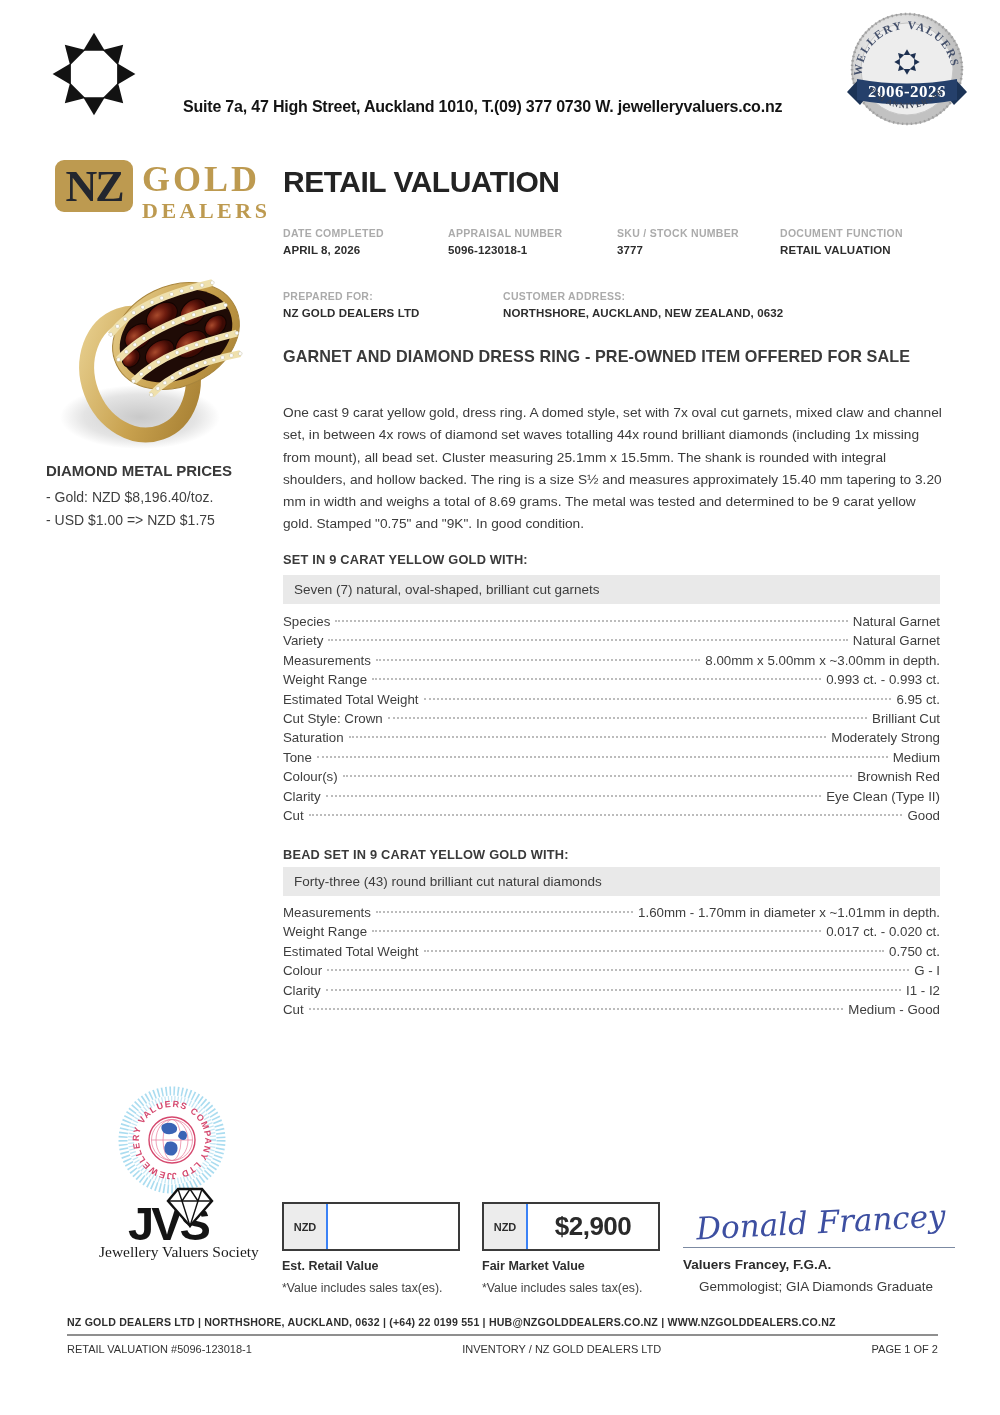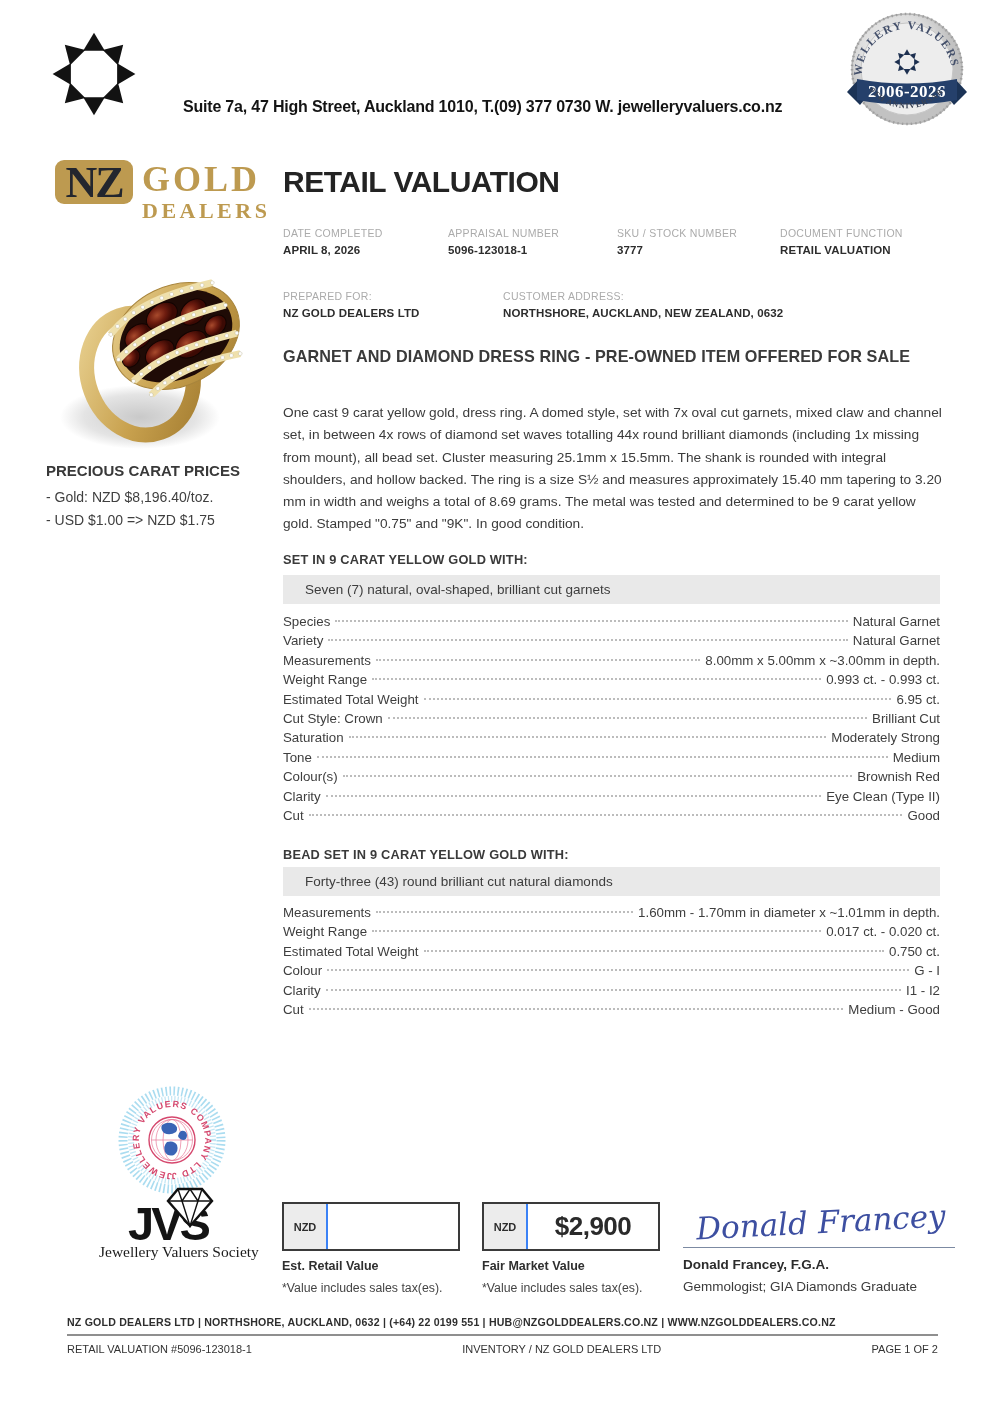--- a/index.html
+++ b/index.html
@@ -7,58 +7,58 @@
         font-family:"Liberation Sans",sans-serif;color:#3b3b3b;}
   .abs{position:absolute;}
 
   
   .company-name{font-family:"Liberation Serif",serif;font-size:49px;font-weight:600;color:#101010;
     letter-spacing:-1px;white-space:nowrap;}
   .reg{font-size:13px;color:#2e2e2e;vertical-align:18px;margin-left:6px;font-weight:400;}
   .header-address{font-size:16px;font-weight:700;color:#141414;letter-spacing:-0.2px;white-space:nowrap;}
 
   
-  .nzrect{width:78px;height:44px;background:#bd9a50;border-radius:9px;display:flex;align-items:center;justify-content:center;}
+  .nzrect{width:78px;height:52px;background:#bd9a50;border-radius:9px;display:flex;align-items:center;justify-content:center;}
   .nzrect span{font-family:"Liberation Serif",serif;font-weight:700;font-size:44px;color:#23262e;letter-spacing:-2px;}
   .goldword{font-family:"Liberation Serif",serif;font-weight:700;font-size:36px;color:#bd9a50;letter-spacing:3px;line-height:1;}
   .dealersword{font-family:"Liberation Serif",serif;font-weight:700;font-size:22px;color:#bd9a50;letter-spacing:3.5px;line-height:1;}
 
   
   .doc-title{font-size:30px;font-weight:800;color:#232323;letter-spacing:-0.5px;}
-  .meta-label{font-size:10.5px;color:#ababab;letter-spacing:0.3px;font-weight:400;}
+  .meta-label{font-size:10.5px;color:#ababab;letter-spacing:0.3px;font-weight:700;}
   .meta-value{font-size:11.5px;color:#2d2d2d;font-weight:700;margin-top:5px;letter-spacing:0.1px;}
 
   
   .item-title{font-size:16.2px;font-weight:700;color:#3a3a3a;line-height:26px;letter-spacing:0.1px;}
   .item-desc{font-size:13.7px;color:#3b3b3b;line-height:22.3px;}
 
   
   .pm-title{font-size:15px;font-weight:700;color:#393939;}
   .pm-line{font-size:14px;color:#3f3f3f;margin-top:6px;}
 
   
   .sec-heading{font-size:12.8px;font-weight:700;color:#3a3a3a;letter-spacing:0.2px;}
-  .sum-box{background:#e9e9e9;width:657px;box-sizing:border-box;padding:7px 22px;font-size:13.5px;color:#3d3d3d;}
+  .sum-box{background:#e9e9e9;width:657px;box-sizing:border-box;padding:7px 11px;font-size:13.5px;color:#3d3d3d;}
   .kv-row{display:flex;align-items:baseline;width:657px;height:19.4px;font-size:13.3px;color:#3e3e3e;}
   .kv-row .dots{flex:1;border-bottom:2px dotted #bcbcbc;margin:0 5px;transform:translateY(-4px);}
   .kv-row .v{white-space:nowrap;}
 
   
   .valbox{width:178px;height:49px;border:2px solid #3a3a3a;box-sizing:border-box;display:flex;background:#fff;}
   .valbox .cur{width:42px;background:#ececec;border-right:2px solid #3b82f6;display:flex;align-items:center;justify-content:center;
     font-size:11px;font-weight:700;color:#2d2d2d;}
   .valbox .amt{flex:1;display:flex;align-items:center;justify-content:center;font-size:26px;font-weight:700;color:#2a2a2a;letter-spacing:-0.5px;}
   .val-label{font-size:12.5px;font-weight:700;color:#2f2f2f;}
   .val-note{font-size:12.3px;color:#454545;}
 
   
   .sig-script{font-family:"DejaVu Serif",serif;font-style:italic;font-size:31px;color:#3d4fa1;transform:rotate(-3deg);white-space:nowrap;}
   .sig-line{width:272px;border-bottom:1.5px solid #7c8aa2;}
   .sig-name{font-size:13.5px;font-weight:700;color:#2c2c2c;}
-  .sig-title{font-size:13.5px;color:#3b3b3b;}
+  .sig-title{font-size:13.5px;color:#3b3b3b;margin-left:16px;}
 
   
   .jvs-word{font-size:47px;font-weight:900;color:#141414;letter-spacing:-3px;font-family:"Liberation Sans",sans-serif;}
   .society-name{font-family:"Liberation Serif",serif;font-size:15.5px;color:#1c1c1c;white-space:nowrap;}
 
   
   .foot-contact{font-size:10.6px;font-weight:700;color:#2e2e2e;letter-spacing:0.2px;white-space:nowrap;}
   .foot-rule{width:871px;border-top:2px solid #8f8f8f;}
   .foot-row{width:871px;display:flex;justify-content:space-between;font-size:11px;color:#333;font-weight:500;}
 </style>
@@ -212,21 +212,21 @@
           <circle cx="5.534480094909668" cy="35.76811599731445" r="1.9" fill="#fdfdfd" stroke="#b9b294" stroke-width="0.4"></circle>
           <circle cx="14.539237022399902" cy="36.725433349609375" r="1.9" fill="#fdfdfd" stroke="#b9b294" stroke-width="0.4"></circle>
           <circle cx="23.492813110351562" cy="38.08171844482422" r="1.9" fill="#fdfdfd" stroke="#b9b294" stroke-width="0.4"></circle>
           <circle cx="32.387840270996094" cy="39.78083038330078" r="1.9" fill="#fdfdfd" stroke="#b9b294" stroke-width="0.4"></circle>
           <circle cx="41.22264862060547" cy="41.770240783691406" r="1.9" fill="#fdfdfd" stroke="#b9b294" stroke-width="0.4"></circle>
           <circle cx="50" cy="44" r="1.9" fill="#fdfdfd" stroke="#b9b294" stroke-width="0.4"></circle>
         </g>
     </svg>
   </div>
 
-  <div class="abs pm-title" style="left:46px;top:462px;">PRECIOUS CARAT PRICES</div>
+  <div class="abs pm-title" style="left:46px;top:462px;">DIAMOND METAL PRICES</div>
   <div class="abs pm-line" style="left:46px;top:483px;">- Gold: NZD $8,196.40/toz.</div>
   <div class="abs pm-line" style="left:46px;top:506px;">- USD $1.00 =&gt; NZD $1.75</div>
 
   <div class="abs doc-title" style="left:283px;top:165px;">RETAIL VALUATION</div>
 
   <div class="abs" style="left:283px;top:227px;">
     <div class="meta-label">DATE COMPLETED</div>
     <div class="meta-value">APRIL 8, 2026</div>
   </div>
   <div class="abs" style="left:448px;top:227px;">
@@ -392,21 +392,21 @@
 
   <div class="abs valbox" style="left:482px;top:1202px;">
     <div class="cur">NZD</div>
     <div class="amt">$2,900</div>
   </div>
   <div class="abs val-label" style="left:482px;top:1259px;">Fair Market Value</div>
   <div class="abs val-note" style="left:482px;top:1281px;">*Value includes sales tax(es).</div>
 
   <div class="abs sig-script" style="left:696px;top:1204px;">Donald Francey</div>
   <div class="abs sig-line" style="left:683px;top:1247px;"></div>
-  <div class="abs sig-name" style="left:683px;top:1257px;">Donald Francey, F.G.A.</div>
+  <div class="abs sig-name" style="left:683px;top:1257px;">Valuers Francey, F.G.A.</div>
   <div class="abs sig-title" style="left:683px;top:1279px;">Gemmologist; GIA Diamonds Graduate</div>
 
   <div class="abs foot-contact" style="left:67px;top:1316px;">NZ GOLD DEALERS LTD | NORTHSHORE, AUCKLAND, 0632 | (+64) 22 0199 551 | HUB@NZGOLDDEALERS.CO.NZ | WWW.NZGOLDDEALERS.CO.NZ</div>
   <div class="abs foot-rule" style="left:67px;top:1334px;"></div>
   <div class="abs foot-row" style="left:67px;top:1343px;">
     <span>RETAIL VALUATION #5096-123018-1</span>
     <span>INVENTORY / NZ GOLD DEALERS LTD</span>
     <span>PAGE 1 OF 2</span>
   </div>
 

